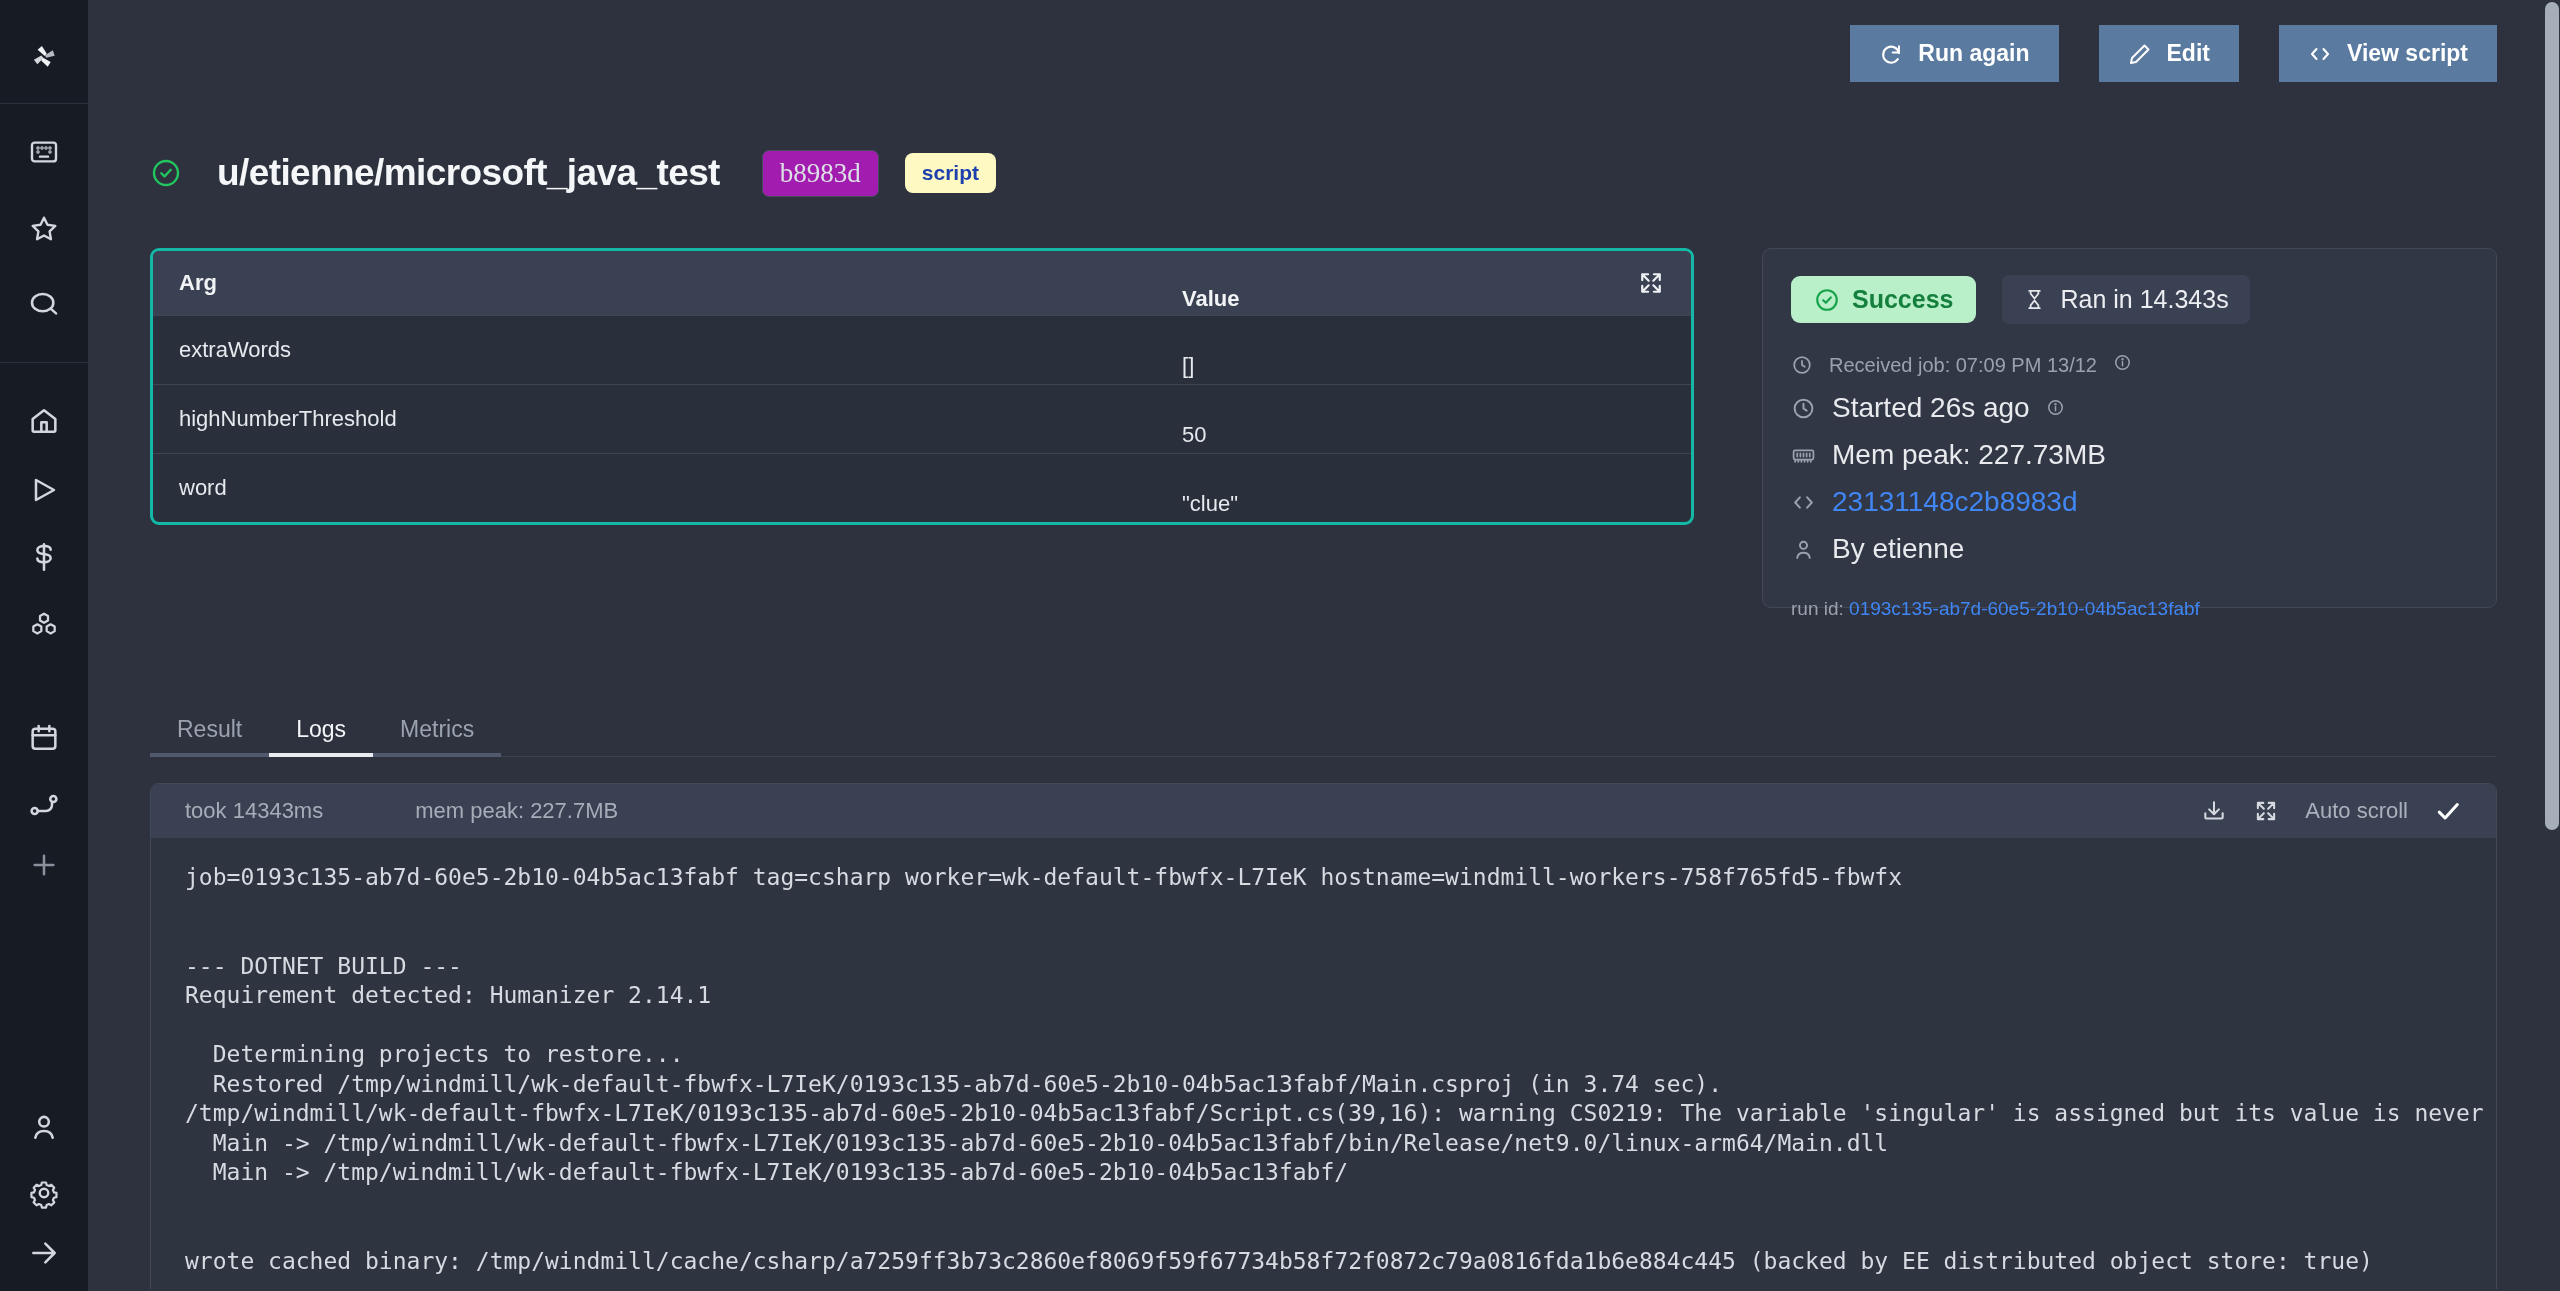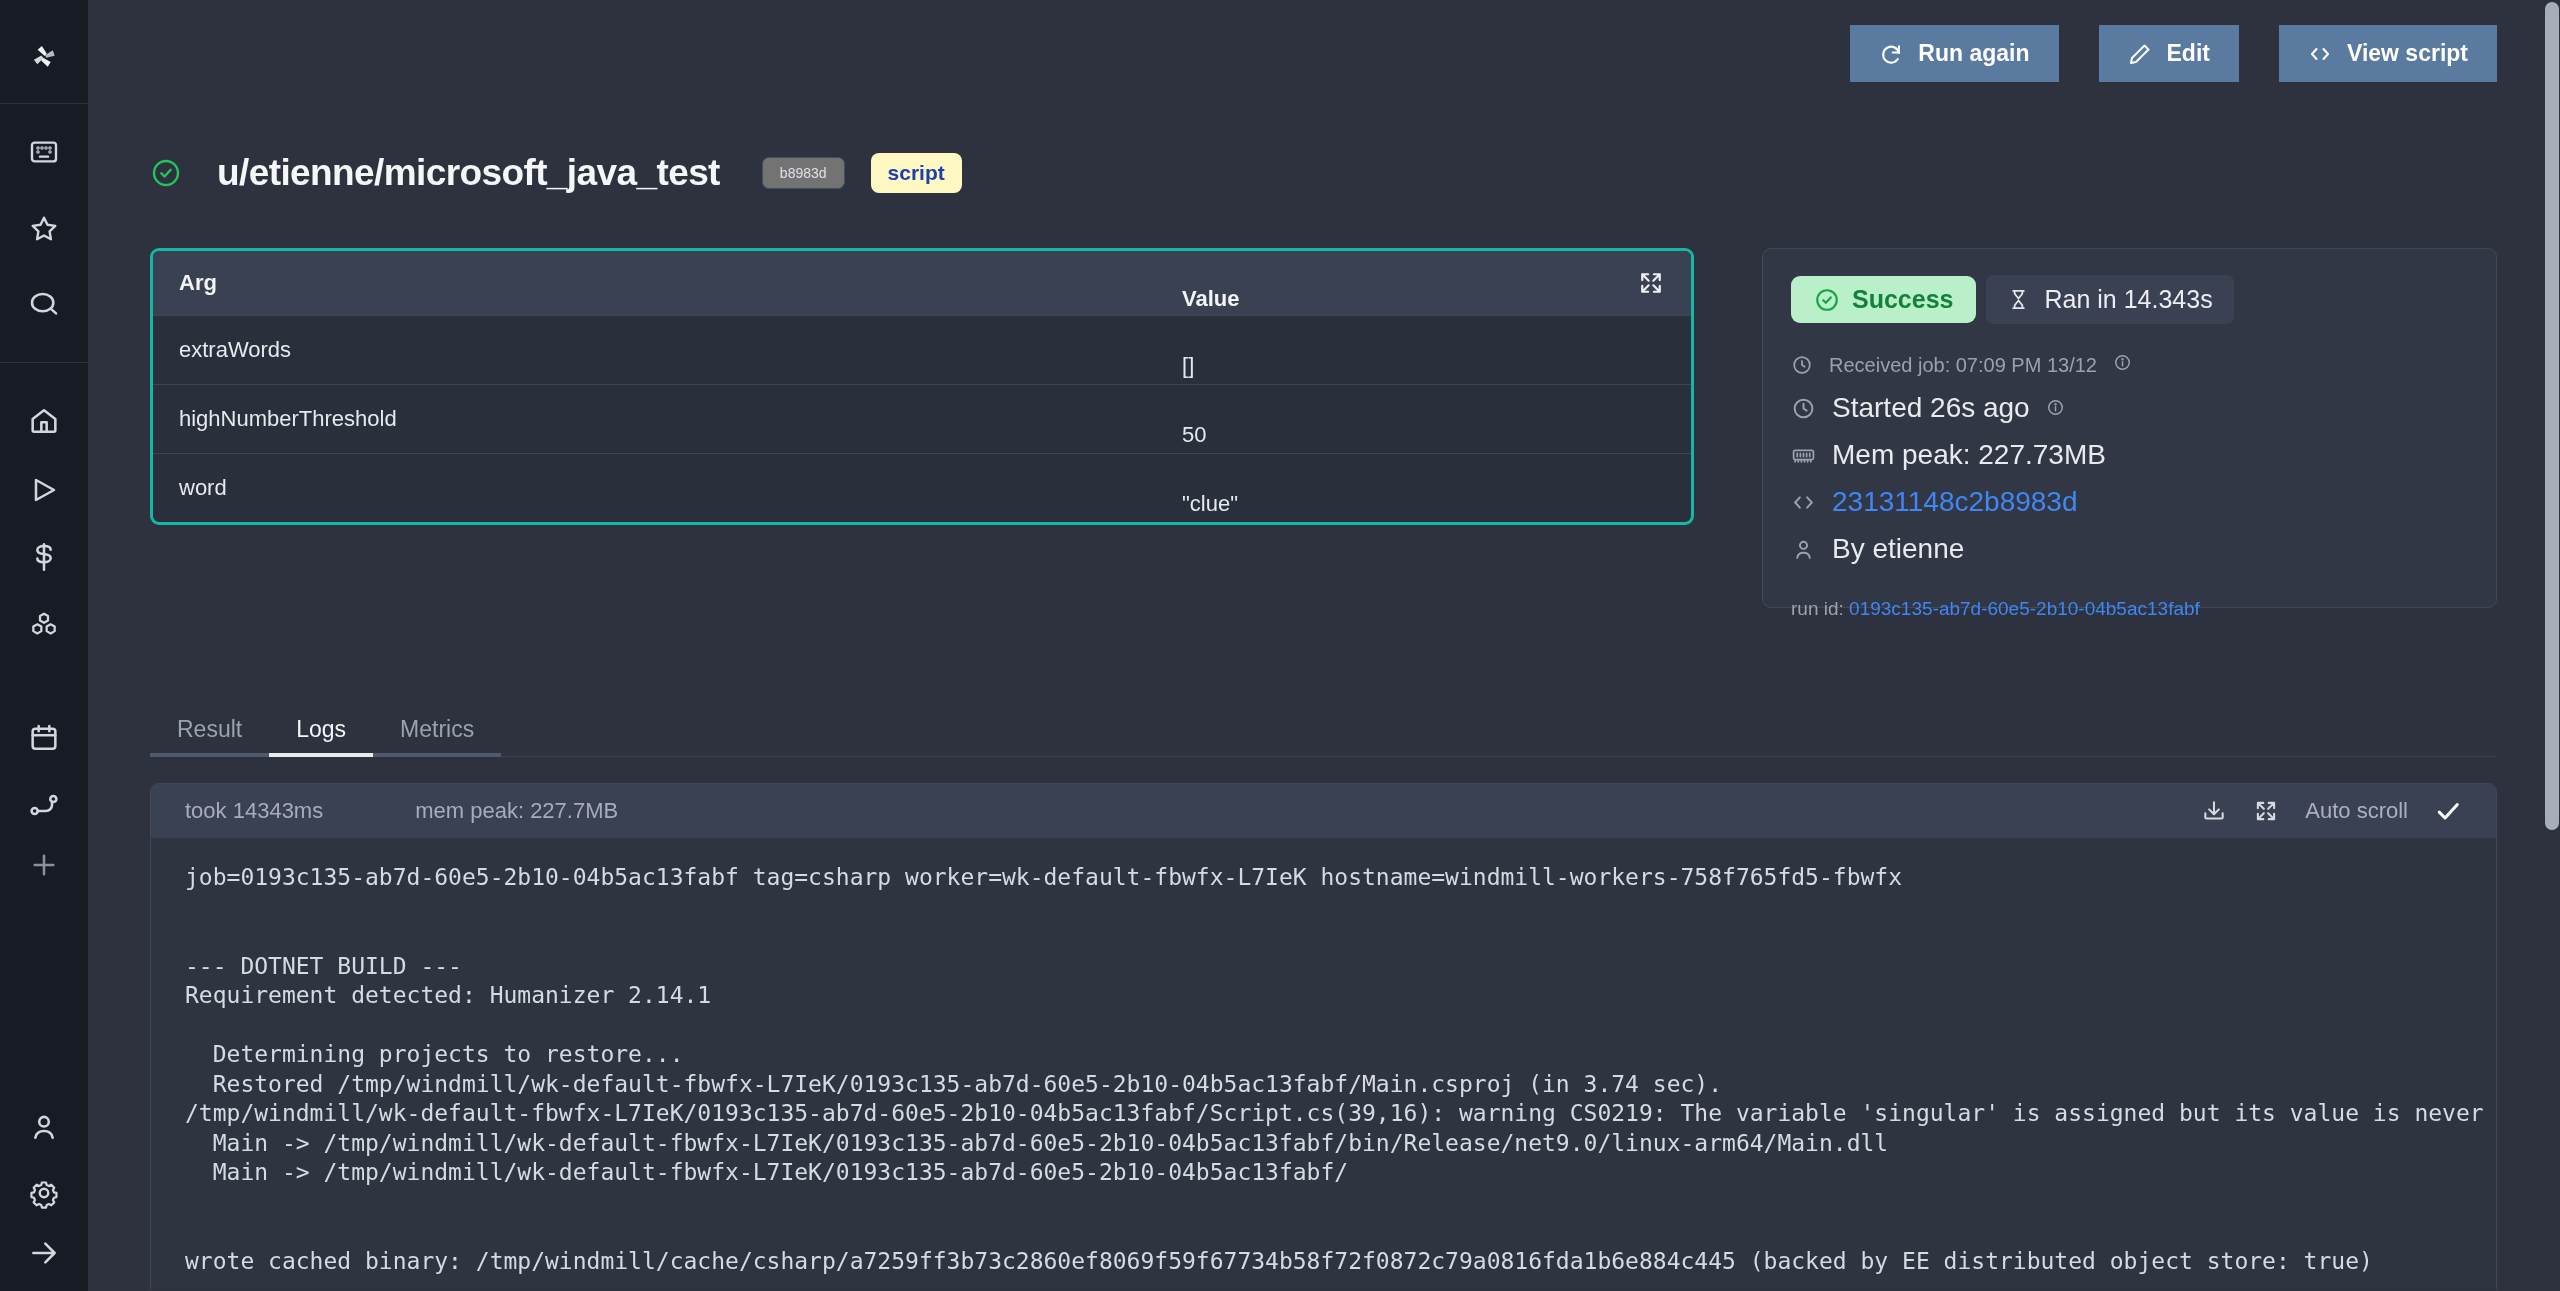--- a/index.html
+++ b/index.html
@@ -29,22 +29,22 @@
     background:#5a7a9f; border:none; border-radius:0; color:#ffffff;
     font-family:inherit; font-size:23px; font-weight:700; cursor:pointer;
   }
   .btn svg { width:24px; height:24px; }
   
   .title-row { display:flex; align-items:center; margin-top:62px; height:58px; }
   .title-check { width:32px; height:32px; color:#22c55e; margin-right:35px; flex:none; }
   .title-check svg { width:32px; height:32px; }
   .page-title { font-size:37px; font-weight:800; letter-spacing:-0.6px; color:#f4f6f8; margin:0; }
   .badge-hash {
-    margin-left:42px; background:#737373; border:1px solid #464e5e; color:#dde1e7;
-    font-size:14px; padding:7px 17px; border-radius:7px;
+    margin-left:42px; background:#a21caf; border:1px solid #464e5e; color:#dde1e7;
+    font-size:27px; padding:7px 17px; border-radius:7px;font-family:Liberation Serif, serif;
   }
   .badge-script {
     margin-left:26px; background:#fef9c3; color:#1e40af; font-weight:700;
     font-size:21px; padding:8px 17px; border-radius:8px;
   }
   
   .content-row { display:flex; gap:68px; margin-top:46px; align-items:flex-start; }
   
   .args-table { flex:1; border:3px solid #14b8a6; border-radius:9px; overflow:hidden; background:#2a303b; }
   .t-head {
@@ -57,21 +57,21 @@
   .t-expand svg { width:28px; height:28px; }
   .t-row {
     display:flex; align-items:center; height:69px; padding:0 26px;
     border-top:1px solid #3e4553; font-size:22px; color:#e6e9ed;
   }
   
   .run-panel {
     width:735px; flex:none; height:360px; background:#313744;
     border:1px solid #414958; border-radius:9px; padding:26px 28px;
   }
-  .rp-top { display:flex; align-items:center; gap:10px; }
+  .rp-top { display:flex; align-items:center; gap:26px; }
   .status-badge {
     display:flex; align-items:center; gap:12px; background:#b9f0c9; color:#15803d;
     font-size:25px; font-weight:700; padding:9px 23px; border-radius:9px;
   }
   .status-badge svg { width:26px; height:26px; color:#16a34a; }
   .ranin-chip {
     display:flex; align-items:center; gap:14px; background:#3a4152; color:#eceef2;
     font-size:25px; padding:10px 21px; border-radius:7px;
   }
   .ranin-chip svg { width:23px; height:23px; color:#e3e6ea; }

